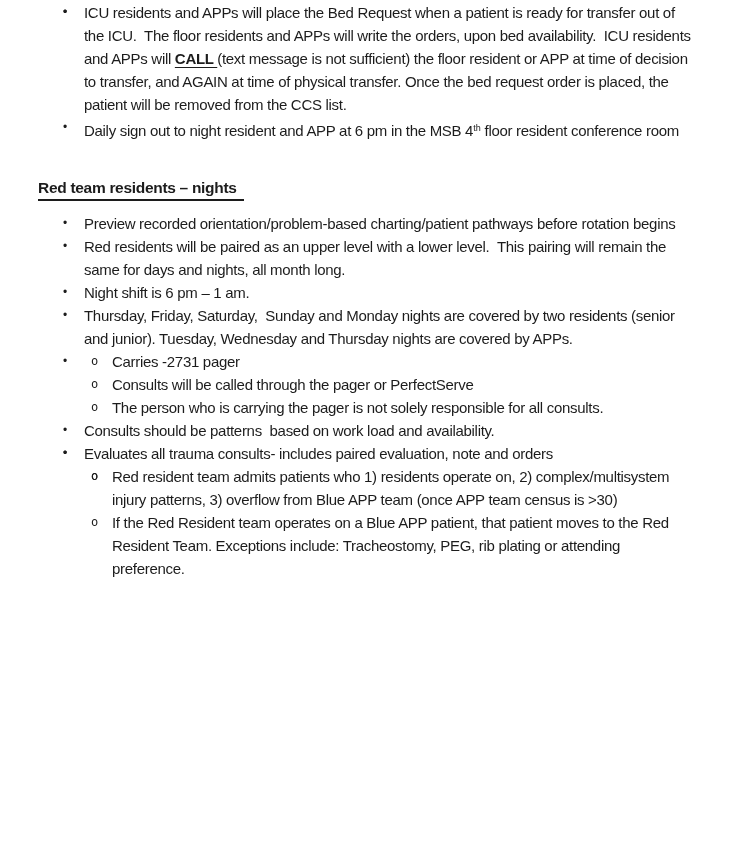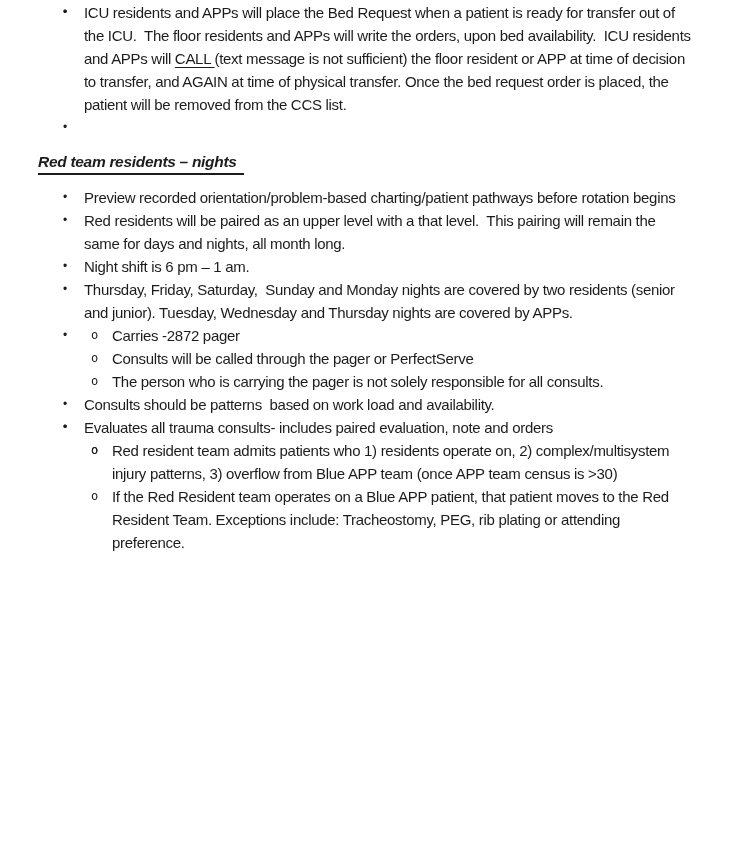--- a/index.html
+++ b/index.html
@@ -40,59 +40,59 @@
   .m2 {
     left: 53px;
     font-size: 12px;
     font-family: "DejaVu Sans Mono", monospace;
   }
   .txt { white-space: pre-wrap; }
   .u {
     text-decoration: underline;
     text-decoration-thickness: 1.2px;
     text-underline-offset: 2.5px;
+    font-weight: bold;
   }
   .sup {
     font-size: 9px;
     vertical-align: 5.5px;
     letter-spacing: 0;
   }
   .spacer { height: 34px; }
   .heading {
     margin: 0 0 11px 0;
     font-size: 15.5px;
     font-weight: 700;
     line-height: 23px;
   }
   .heading-text {
     display: inline-block;
     border-bottom: 2px solid #1c1c1c;
     padding-right: 7px;
     padding-bottom: 0px;
-    font-style: italic;
   }
 </style>
 </head>
 <body>
 
 <div class="page">
   <div class="list" id="intro-list">
       <div class="li lvl1"><span class="marker m1">•</span></div>
       <div class="li lvl1"><span class="marker m1">•</span><span class="txt"><span>ICU residents and APPs will place the Bed Request when a patient is ready for transfer out of the ICU.  The floor residents and APPs will write the orders, upon bed availability.  ICU residents and APPs will </span><span class="u">CALL </span><span>(text message is not sufficient) the floor resident or APP at time of decision to transfer, and AGAIN at time of physical transfer. Once the bed request order is placed, the patient will be removed from the CCS list.</span></span></div>
-      <div class="li lvl1"><span class="marker m1">•</span></div>
+      <div class="li lvl1"><span class="marker m1">•</span><span class="txt"><span>Daily sign out to night resident and APP at 6 pm in the MSB 4</span><span class="sup">th</span><span> floor resident conference room</span></span></div>
     </div>
   <div class="spacer"></div>
   <h2 class="heading"><span class="heading-text">Red team residents – nights</span></h2>
   <div class="list" id="section-list">
       <div class="li lvl1"><span class="marker m1">•</span><span class="txt"><span>Preview recorded orientation/problem-based charting/patient pathways before rotation begins</span></span></div>
-      <div class="li lvl1"><span class="marker m1">•</span><span class="txt"><span>Red residents will be paired as an upper level with a that level.  This pairing will remain the same for days and nights, all month long.</span></span></div>
+      <div class="li lvl1"><span class="marker m1">•</span><span class="txt"><span>Red residents will be paired as an upper level with a lower level.  This pairing will remain the same for days and nights, all month long.</span></span></div>
       <div class="li lvl1"><span class="marker m1">•</span><span class="txt"><span>Night shift is 6 pm – 1 am.</span></span></div>
       <div class="li lvl1"><span class="marker m1">•</span><span class="txt"><span>Thursday, Friday, Saturday,  Sunday and Monday nights are covered by two residents (senior and junior). Tuesday, Wednesday and Thursday nights are covered by APPs.</span></span></div>
       <div class="li lvl1"><span class="marker m1">•</span></div>
-      <div class="li lvl2"><span class="marker m2">o</span><span class="txt"><span>Carries -2872 pager</span></span></div>
+      <div class="li lvl2"><span class="marker m2">o</span><span class="txt"><span>Carries -2731 pager</span></span></div>
       <div class="li lvl2"><span class="marker m2">o</span><span class="txt"><span>Consults will be called through the pager or PerfectServe</span></span></div>
       <div class="li lvl2"><span class="marker m2">o</span><span class="txt"><span>The person who is carrying the pager is not solely responsible for all consults.</span></span></div>
       <div class="li lvl1"><span class="marker m1">•</span><span class="txt"><span>Consults should be patterns  based on work load and availability.</span></span></div>
       <div class="li lvl1"><span class="marker m1">•</span></div>
       <div class="li lvl1"><span class="marker m1">•</span><span class="txt"><span>Evaluates all trauma consults- includes paired evaluation, note and orders</span></span></div>
       <div class="li lvl2"><span class="marker m2">o</span></div>
       <div class="li lvl2"><span class="marker m2">o</span><span class="txt"><span>Red resident team admits patients who 1) residents operate on, 2) complex/multisystem injury patterns, 3) overflow from Blue APP team (once APP team census is &gt;30)</span></span></div>
       <div class="li lvl2"><span class="marker m2">o</span><span class="txt"><span>If the Red Resident team operates on a Blue APP patient, that patient moves to the Red Resident Team. Exceptions include: Tracheostomy, PEG, rib plating or attending preference.</span></span></div>
     </div>
 </div>

